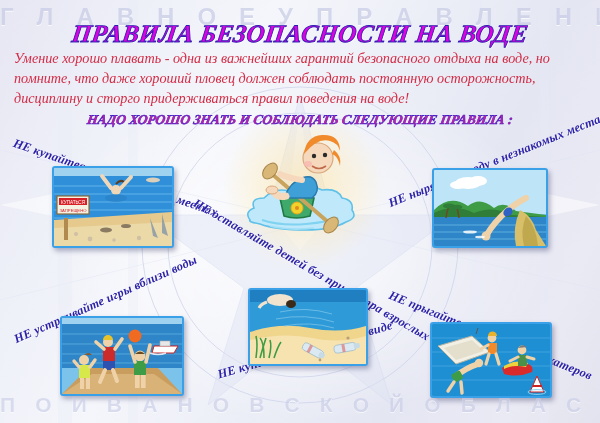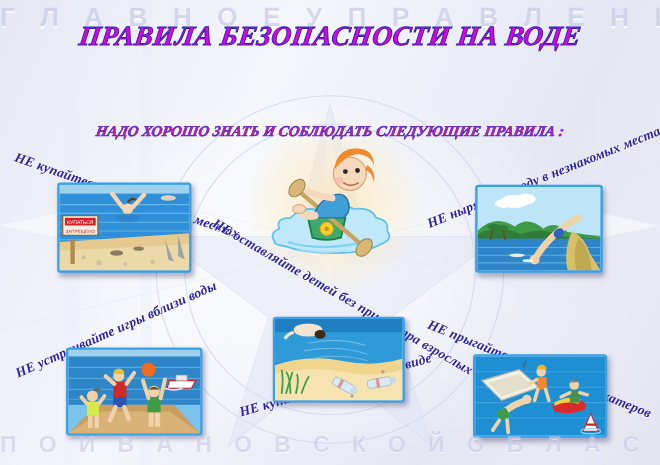--- a/index.html
+++ b/index.html
@@ -113,20 +113,21 @@
       <polygon points="600,205 480,180 480,230"></polygon>
     </g>
   </svg>
 
   <div class="sun-glow"></div>
 
   <div class="watermark" id="wm-top">Г Л А В Н О Е   У П Р А В Л Е Н И Е</div>
 
   <div id="title">ПРАВИЛА БЕЗОПАСНОСТИ НА ВОДЕ</div>
 
+  <div id="intro">Умение хорошо плавать - одна из важнейших гарантий безопасного отдыха  на воде, но помните, что даже хороший пловец должен соблюдать  постоянную осторожность, дисциплину и сторго придерживаться правил поведения на воде!</div>
 
   <div id="subtitle">НАДО ХОРОШО ЗНАТЬ И СОБЛЮДАТЬ СЛЕДУЮЩИЕ ПРАВИЛА :</div>
 
   <div class="arc" style="left:16px;top:136px;transform:rotate(19deg);transform-origin:left top;">
     <span>НЕ купайтесь в запрещенных местах</span>
   </div>
 
   <div class="arc" style="left:392px;top:196px;transform:rotate(-22deg);transform-origin:left bottom;">
     <span>НЕ ныряйте в воду в незнакомых местах</span>
   </div>

